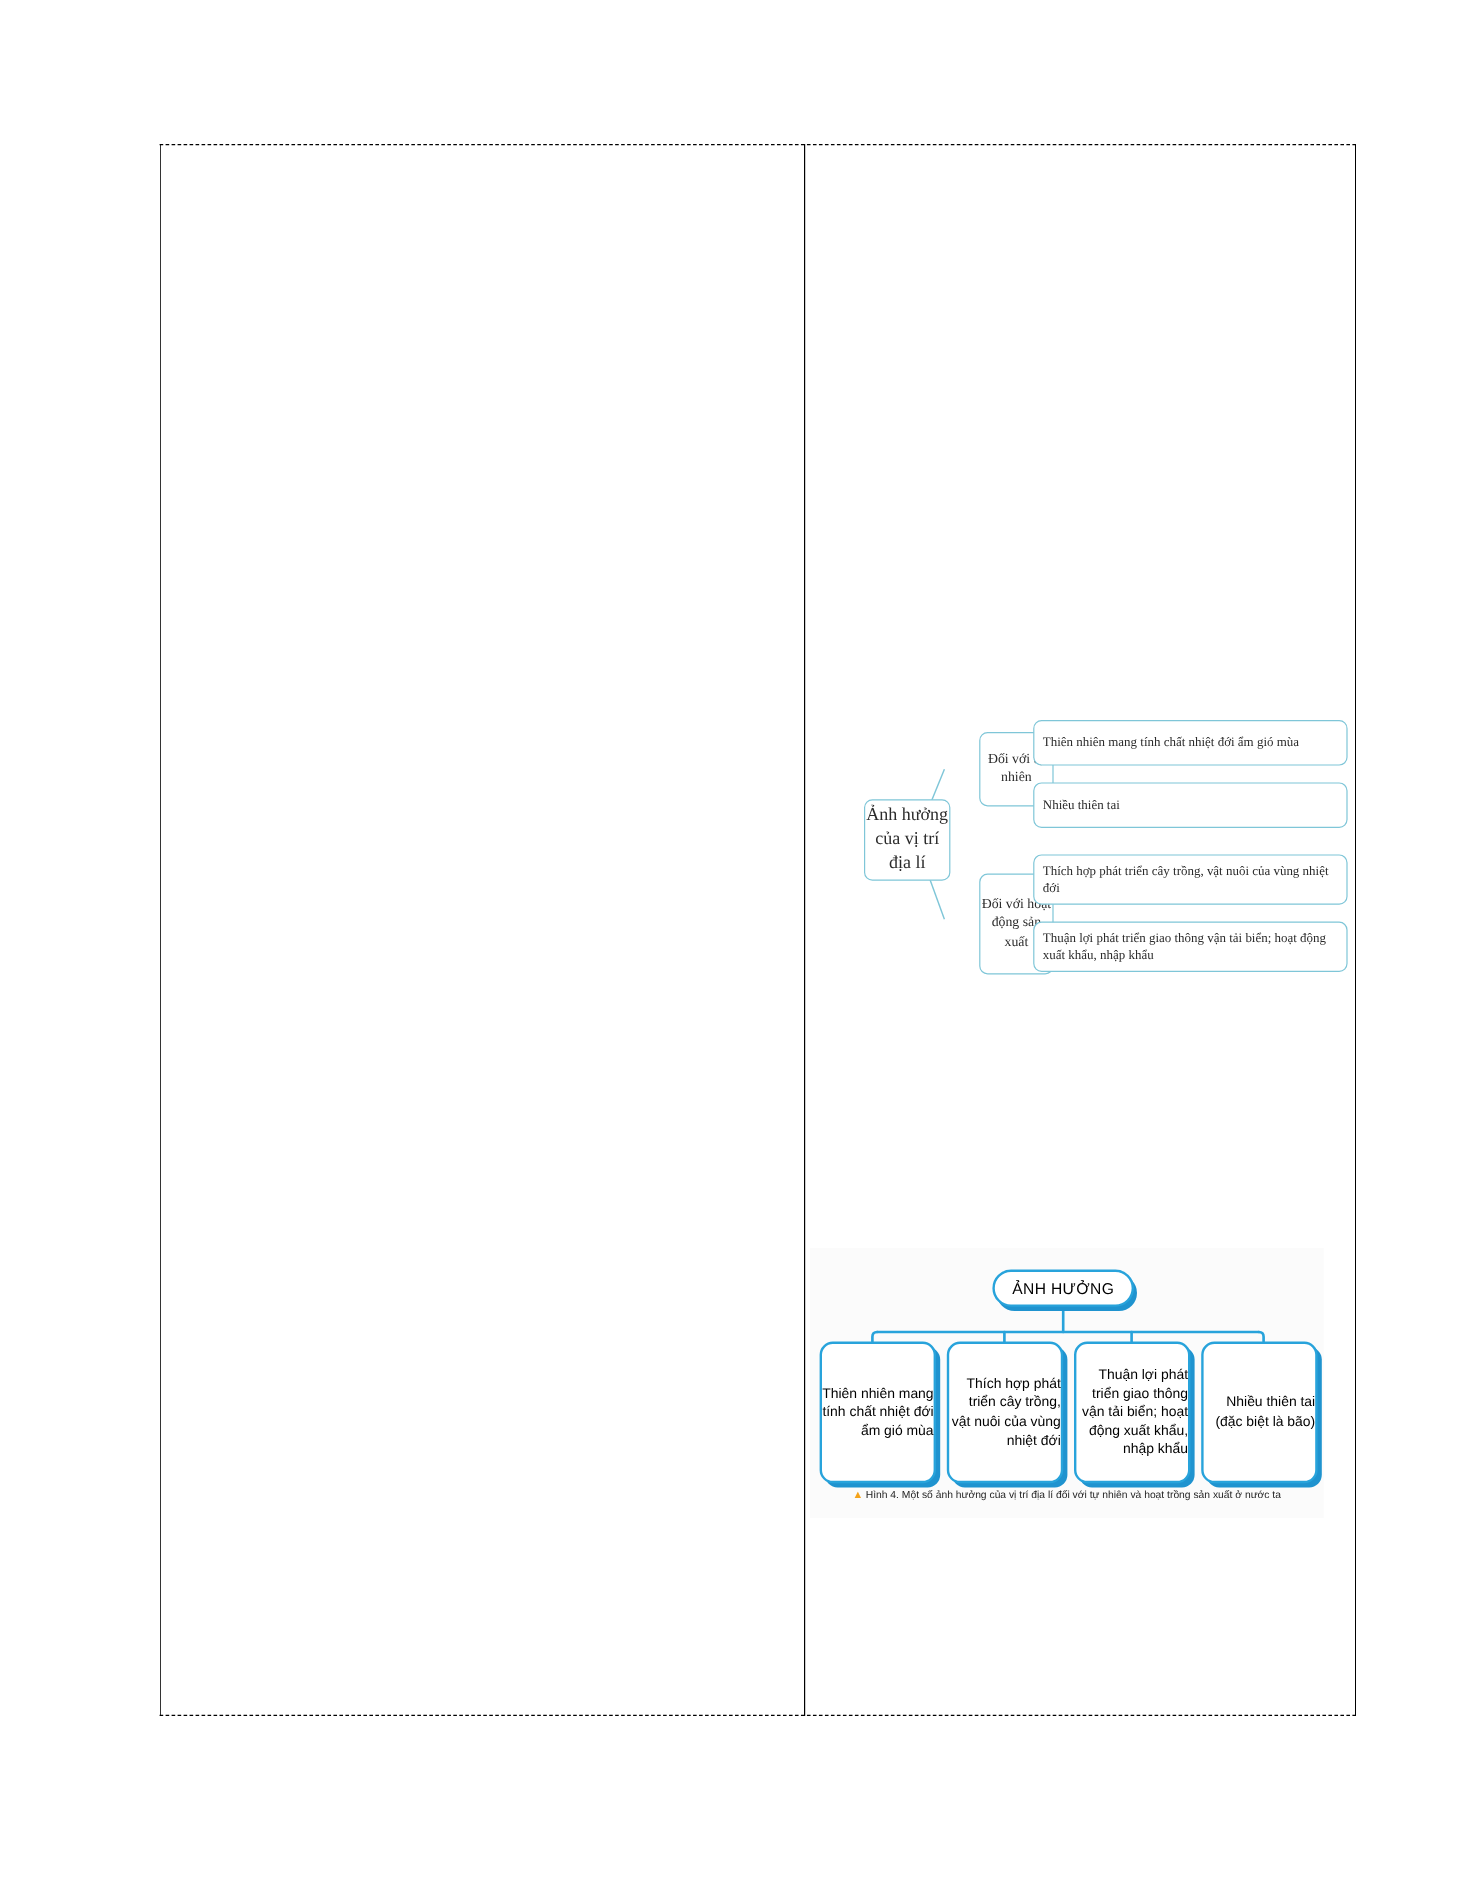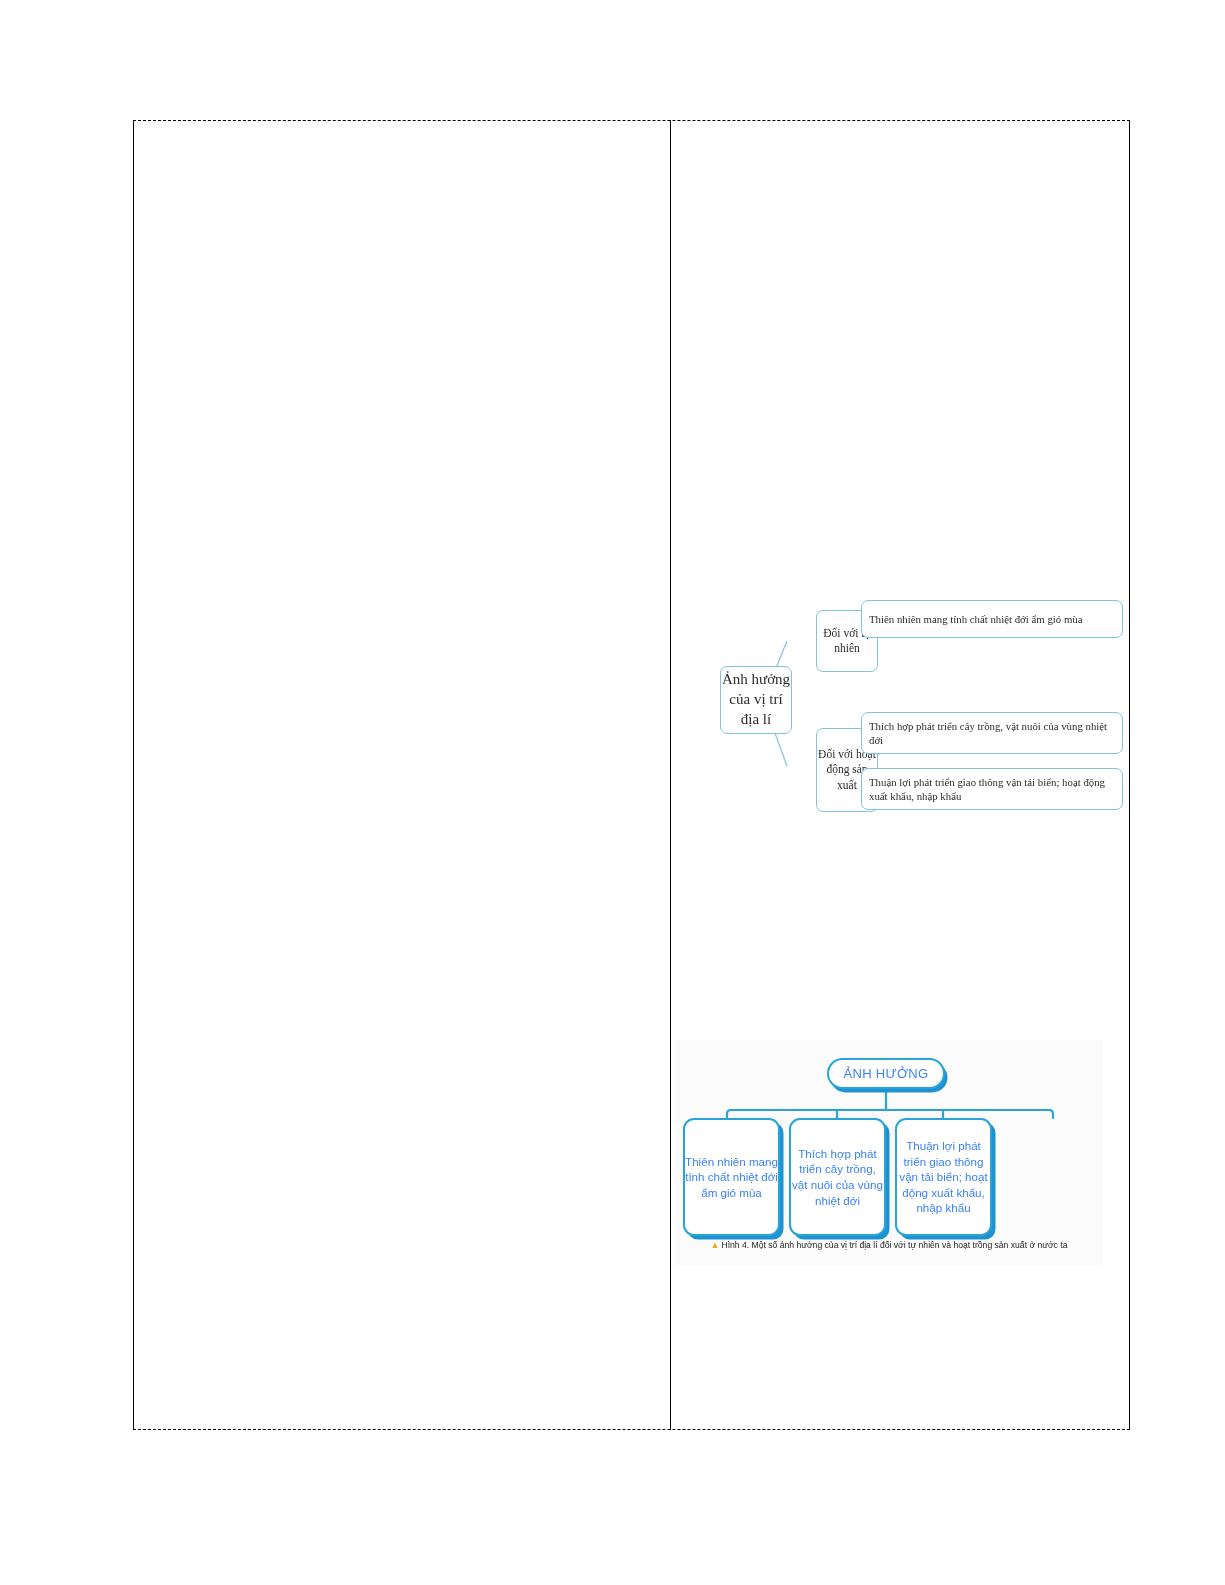--- a/index.html
+++ b/index.html
@@ -96,25 +96,25 @@
     background: #fbfbfb;
   }
   #figure-b .fb-svg { position: absolute; left: 0; top: 0; }
 
   .fb-box {
     position: absolute;
     box-sizing: border-box;
     border: 2.2px solid #28a3db;
     border-radius: 11px;
     background: #ffffff;
-    color: #3b82f6;
+    color: #000000;
     font-family: "Liberation Sans", "DejaVu Sans", sans-serif;
     font-size: 11.6px;
     line-height: 1.35;
-    text-align: center;
+    text-align: right;
     display: flex;
     align-items: center;
     justify-content: center;
     box-shadow: 4px 4px 0 -0.5px #1f93cf;
   }
   #fb-head {
     left: 152px; top: 18px; width: 118px; height: 31px;
     border-radius: 16px;
     font-size: 13px;
     letter-spacing: 0.3px;
@@ -178,20 +178,23 @@
     </div>
 
     <div class="fa-node center" id="fa-b2">
       <span class="t">Đối với hoạt động sản xuất</span>
     </div>
 
     <div class="fa-node leftal" id="fa-l1">
       <span class="t">Thiên nhiên mang tính chất nhiệt đới ẩm gió mùa</span>
     </div>
 
+    <div class="fa-node leftal" id="fa-l2">
+      <span class="t">Nhiều thiên tai</span>
+    </div>
 
     <div class="fa-node leftal" id="fa-l3">
       <span class="t">Thích hợp phát triển cây trồng, vật nuôi của vùng nhiệt đới</span>
     </div>
 
     <div class="fa-node leftal" id="fa-l4">
       <span class="t">Thuận lợi phát triển giao thông vận tải biển; hoạt động xuất khẩu, nhập khẩu</span>
     </div>
   </div>
 
@@ -217,19 +220,22 @@
 
     <div class="fb-box fb-leaf" id="fb-leaf0">
       <span>Thiên nhiên mang tính chất nhiệt đới ẩm gió mùa</span>
     </div>
     <div class="fb-box fb-leaf" id="fb-leaf1">
       <span>Thích hợp phát triển cây trồng, vật nuôi của vùng nhiệt đới</span>
     </div>
     <div class="fb-box fb-leaf" id="fb-leaf2">
       <span>Thuận lợi phát triển giao thông vận tải biển; hoạt động xuất khẩu, nhập khẩu</span>
     </div>
+    <div class="fb-box fb-leaf" id="fb-leaf3">
+      <span>Nhiều thiên tai (đặc biệt là bão)</span>
+    </div>
 
     <div id="fb-caption">
       <span class="tri">▲</span><span class="lbl">Hình 4.</span><span> Một số ảnh hưởng của vị trí địa lí đối với tự nhiên và hoạt trồng sản xuất ở nước ta</span>
     </div>
   </div>
 
 </div>
 
 </body></html>

